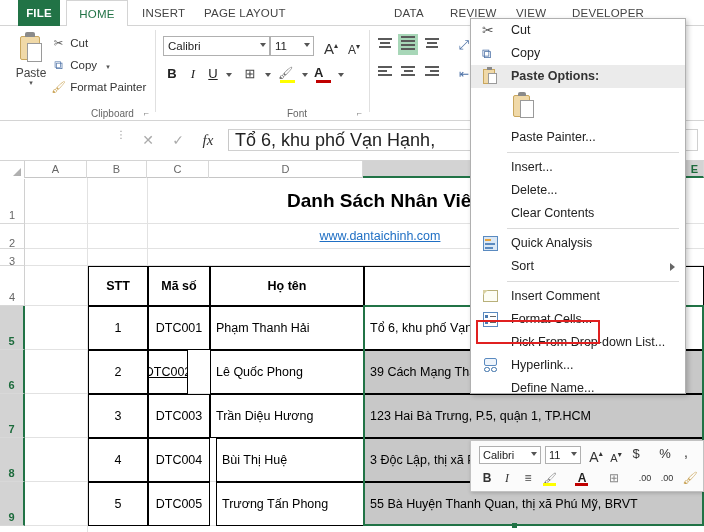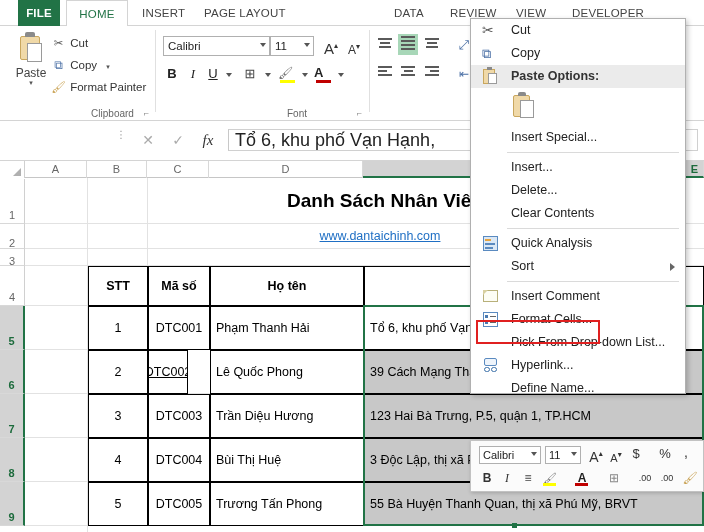--- a/index.html
+++ b/index.html
@@ -403,26 +403,26 @@
     <div class="cell tbl-cell lefty" style="left:210px;top:189px;width:154px;height:44px;">Lê Quốc Phong</div>
     <div class="cell tbl-cell lefty selbg" style="left:364px;top:189px;width:340px;height:44px;">39 Cách Mạng Tháng 8, Q.3, TP.HCM</div>
 
     <div class="cell tbl-cell" style="left:88px;top:233px;width:60px;height:44px;">3</div>
     <div class="cell tbl-cell" style="left:148px;top:233px;width:62px;height:44px;">DTC003</div>
     <div class="cell tbl-cell lefty" style="left:210px;top:233px;width:154px;height:44px;">Trần Diệu Hương</div>
     <div class="cell tbl-cell lefty selbg" style="left:364px;top:233px;width:340px;height:44px;">123 Hai Bà Trưng, P.5, quận 1, TP.HCM</div>
 
     <div class="cell tbl-cell" style="left:88px;top:277px;width:60px;height:44px;">4</div>
     <div class="cell tbl-cell" style="left:148px;top:277px;width:62px;height:44px;">DTC004</div>
-    <div class="cell tbl-cell lefty" style="left:210px;top:277px;width:154px;height:44px;">Bùi Thị Huệ</div>
+    <div class="cell tbl-cell lefty" style="left:216px;top:277px;width:154px;height:44px;">Bùi Thị Huệ</div>
     <div class="cell tbl-cell lefty selbg" style="left:364px;top:277px;width:340px;height:44px;">3 Độc Lập, thị xã Phú Mỹ, BRVT</div>
 
     <div class="cell tbl-cell" style="left:88px;top:321px;width:60px;height:44px;">5</div>
     <div class="cell tbl-cell" style="left:148px;top:321px;width:62px;height:44px;">DTC005</div>
-    <div class="cell tbl-cell lefty" style="left:210px;top:321px;width:166px;height:44px;">Trương Tấn Phong</div>
+    <div class="cell tbl-cell lefty" style="left:216px;top:321px;width:166px;height:44px;">Trương Tấn Phong</div>
     <div class="cell tbl-cell lefty selbg" style="left:364px;top:321px;width:340px;height:44px;">55 Bà Huyện Thanh Quan, thị xã Phú Mỹ, BRVT</div>
 
     <div class="selrange" style="left:363px;top:144px;width:341px;height:221px;"></div>
     <div class="selhandle" style="left:512px;top:362px;"></div>
   </div>
 
   <div class="ctxmenu">
 
     <div class="mi">
       <span class="ic" style="color:#5a5a5a;font-size:14px;line-height:17px;">✂</span>
@@ -445,21 +445,21 @@
 
     <div class="pasteicon-row">
       <span class="big-clip">
         <span style="position:absolute;left:1px;top:3px;width:17px;height:22px;background:#f0d9a8;border:1px solid #c9a75e;border-radius:2px;"></span>
         <span style="position:absolute;left:6px;top:0px;width:8px;height:4px;background:#8a8a8a;border-radius:2px 2px 0 0;"></span>
         <span style="position:absolute;left:8px;top:8px;width:14px;height:18px;background:#fff;border:1px solid #9a9a9a;"></span>
       </span>
     </div>
 
     <div class="mi">
-      <span>Insert Special...</span>
+      <span>Paste Painter...</span>
     </div>
 
     <div class="mi-sep"></div>
 
     <div class="mi">
       <span>Insert...</span>
     </div>
     <div class="mi">
       <span>Delete...</span>
     </div>

